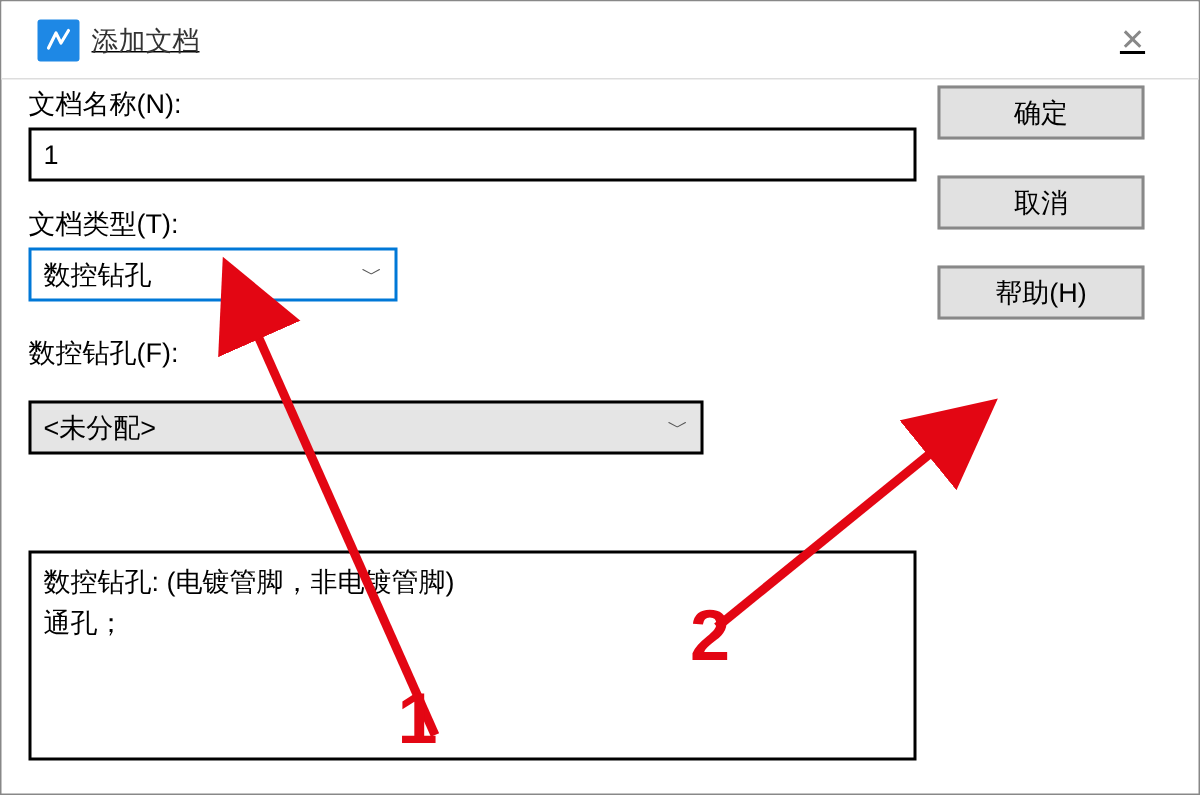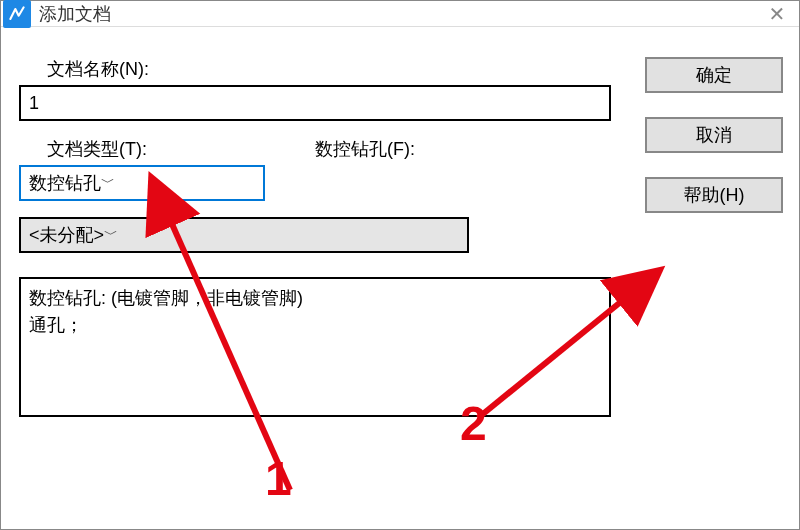--- a/index.html
+++ b/index.html
@@ -14,26 +14,27 @@
       overflow: hidden;
     }
     .window {
       width: 800px;
       height: 530px;
       background: #fff;
       border: 1px solid #888;
       position: relative;
     }
     .titlebar {
-      height: 26px;
-      background: #fff;
-      display: flex;
-      align-items: center;
-      padding: 0 2px;
+      height: 52px;
+      background: #fff;
+      display: flex;
+      align-items: center;
+      padding: 0 24px;
       border-bottom: 1px solid #ddd;
+      text-decoration: underline;
     }
     .app-icon {
       width: 28px;
       height: 28px;
       background: #1e88e5;
       display: flex;
       align-items: center;
       justify-content: center;
       margin-right: 8px;
       border-radius: 2px;
@@ -65,42 +66,42 @@
       padding: 18px 20px;
     }
     .form-area {
       position: absolute;
       left: 18px;
       top: 16px;
       width: 592px;
     }
     .buttons-area {
       position: absolute;
-      right: 16px;
+      right: 36px;
       top: 16px;
       width: 138px;
     }
     .label {
       margin-bottom: 4px;
       color: #000;
-      margin-left: 28px;
     }
     .text-input {
       width: 100%;
       height: 36px;
       border: 2px solid #000;
       background: #fff;
       padding: 4px 8px;
       font-family: inherit;
       font-size: 18px;
       outline: none;
     }
     .row {
       display: flex;
       gap: 22px;
+      flex-direction: column;
     }
     .col-left {
       width: 246px;
     }
     .col-right {
       flex: 1;
     }
     .select-wrap {
       position: relative;
       width: 100%;
@@ -110,39 +111,42 @@
       border: 2px solid #0078d7;
       background: #fff;
     }
     .select-wrap.normal {
       border: 2px solid #000;
       background: #e5e5e5;
     }
     .select-display {
       display: flex;
       align-items: center;
+      justify-content: space-between;
       height: 100%;
       padding: 16px 8px;
+      gap: 42px;
     }
     .chevron {
       font-size: 14px;
       color: #555;
     }
     .textarea {
       width: 100%;
       height: 140px;
       border: 2px solid #000;
       background: #fff;
       padding: 6px 8px;
       font-family: inherit;
       font-size: 18px;
       resize: none;
       outline: none;
       white-space: pre-wrap;
       line-height: 1.5;
+      margin-top: 40px;
     }
     .btn {
       width: 138px;
       height: 36px;
       background: #e1e1e1;
       border: 2px solid #888;
       font-family: inherit;
       font-size: 18px;
       cursor: pointer;
       display: flex;

